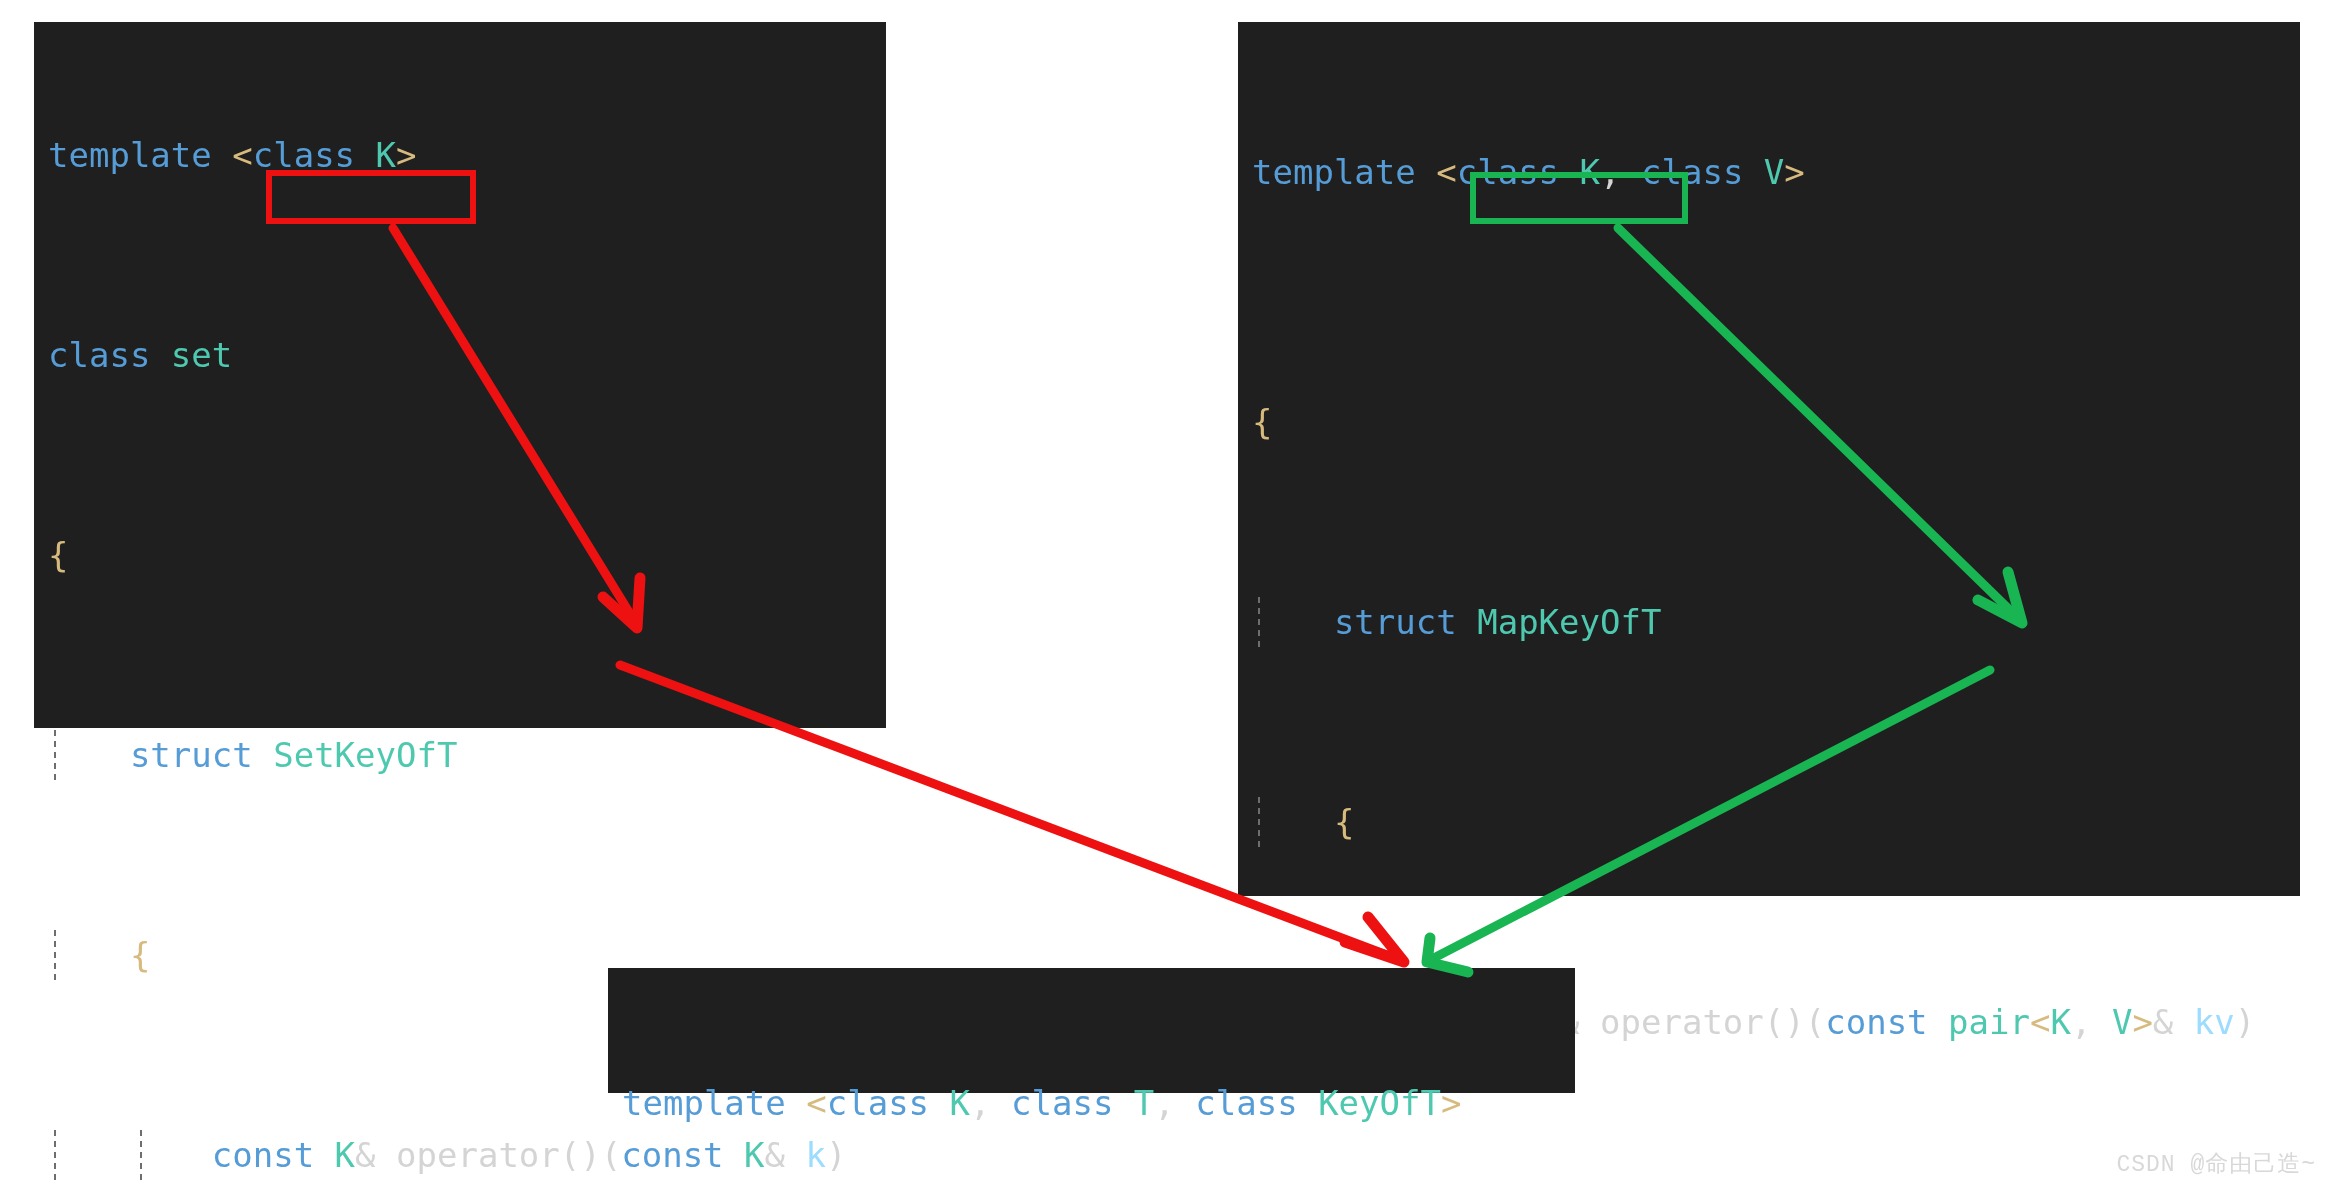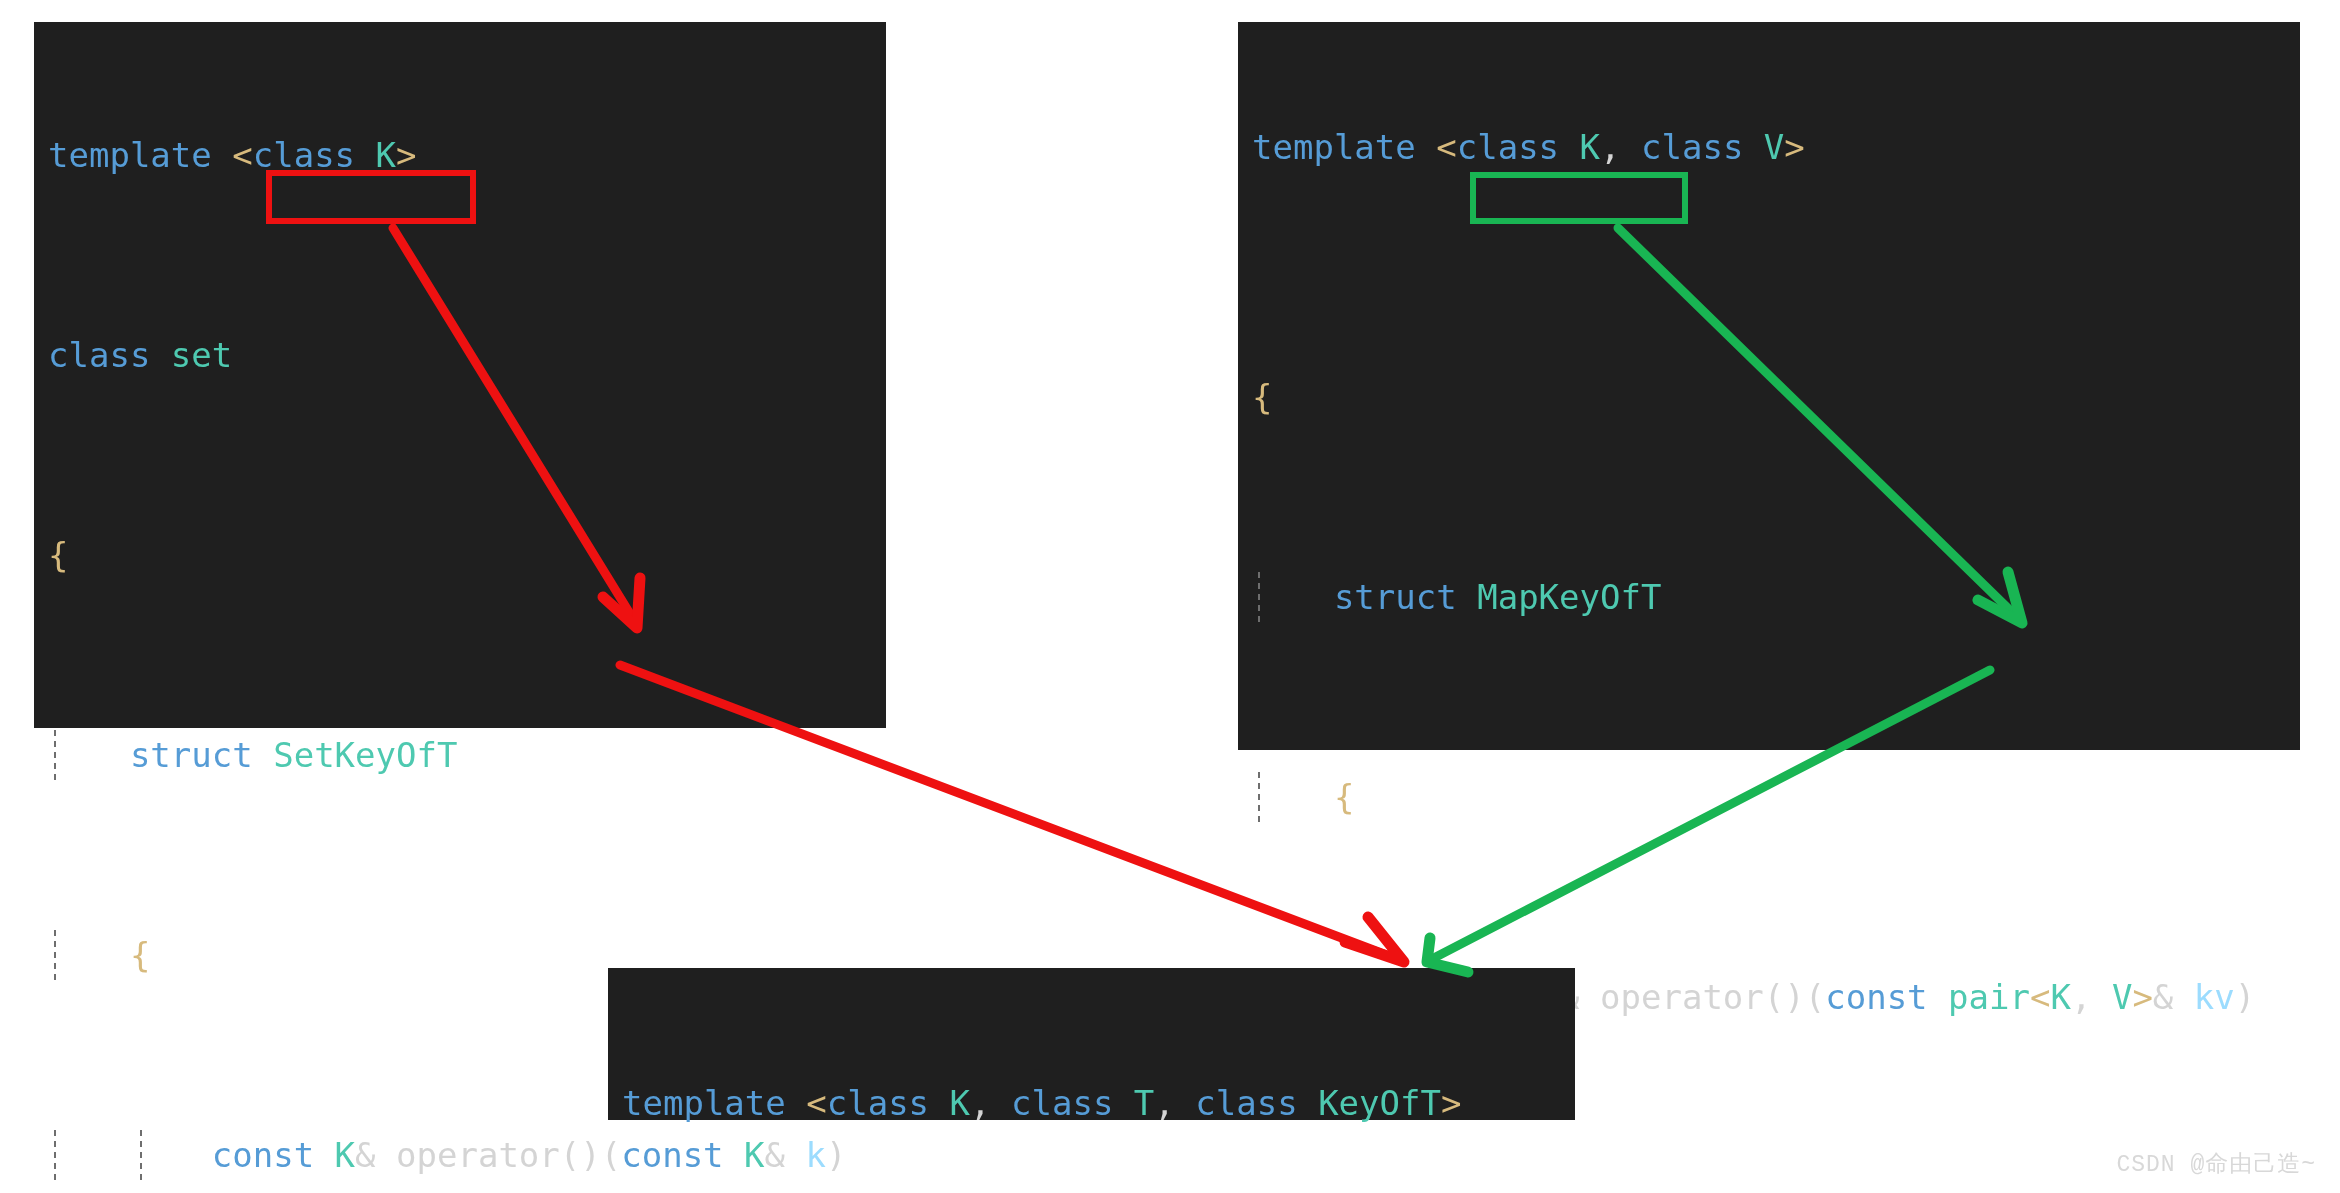--- a/index.html
+++ b/index.html
@@ -23,22 +23,22 @@
     color: #d4d4d4;
     font-family: "DejaVu Sans Mono", "Liberation Mono", monospace;
     font-size: 34px;
     line-height: 50px;
     white-space: pre;
     box-sizing: border-box;
     z-index: 2;
   }
 
   #block-set  { left: 34px;  top: 22px;  width: 852px;  height: 706px; padding: 8px 0 10px 14px; }
-  #block-map  { left: 1238px; top: 22px; width: 1062px; height: 728px; padding: 0 0 10px 14px; }
-  #block-rbtree { left: 608px; top: 968px; width: 967px; height: 152px; padding: 10px 0 0 14px; }
+  #block-map  { left: 1238px; top: 22px; width: 1062px; height: 874px; padding: 25px 0 10px 14px; }
+  #block-rbtree { left: 608px; top: 968px; width: 967px; height: 125px; padding: 10px 0 0 14px; }
 
   .line { display: block; height: 50px; position: relative; }
 
   
   .guide {
     position: absolute;
     top: 0;
     width: 0;
     height: 50px;
     border-left: 2px dashed #6e6e6e;

